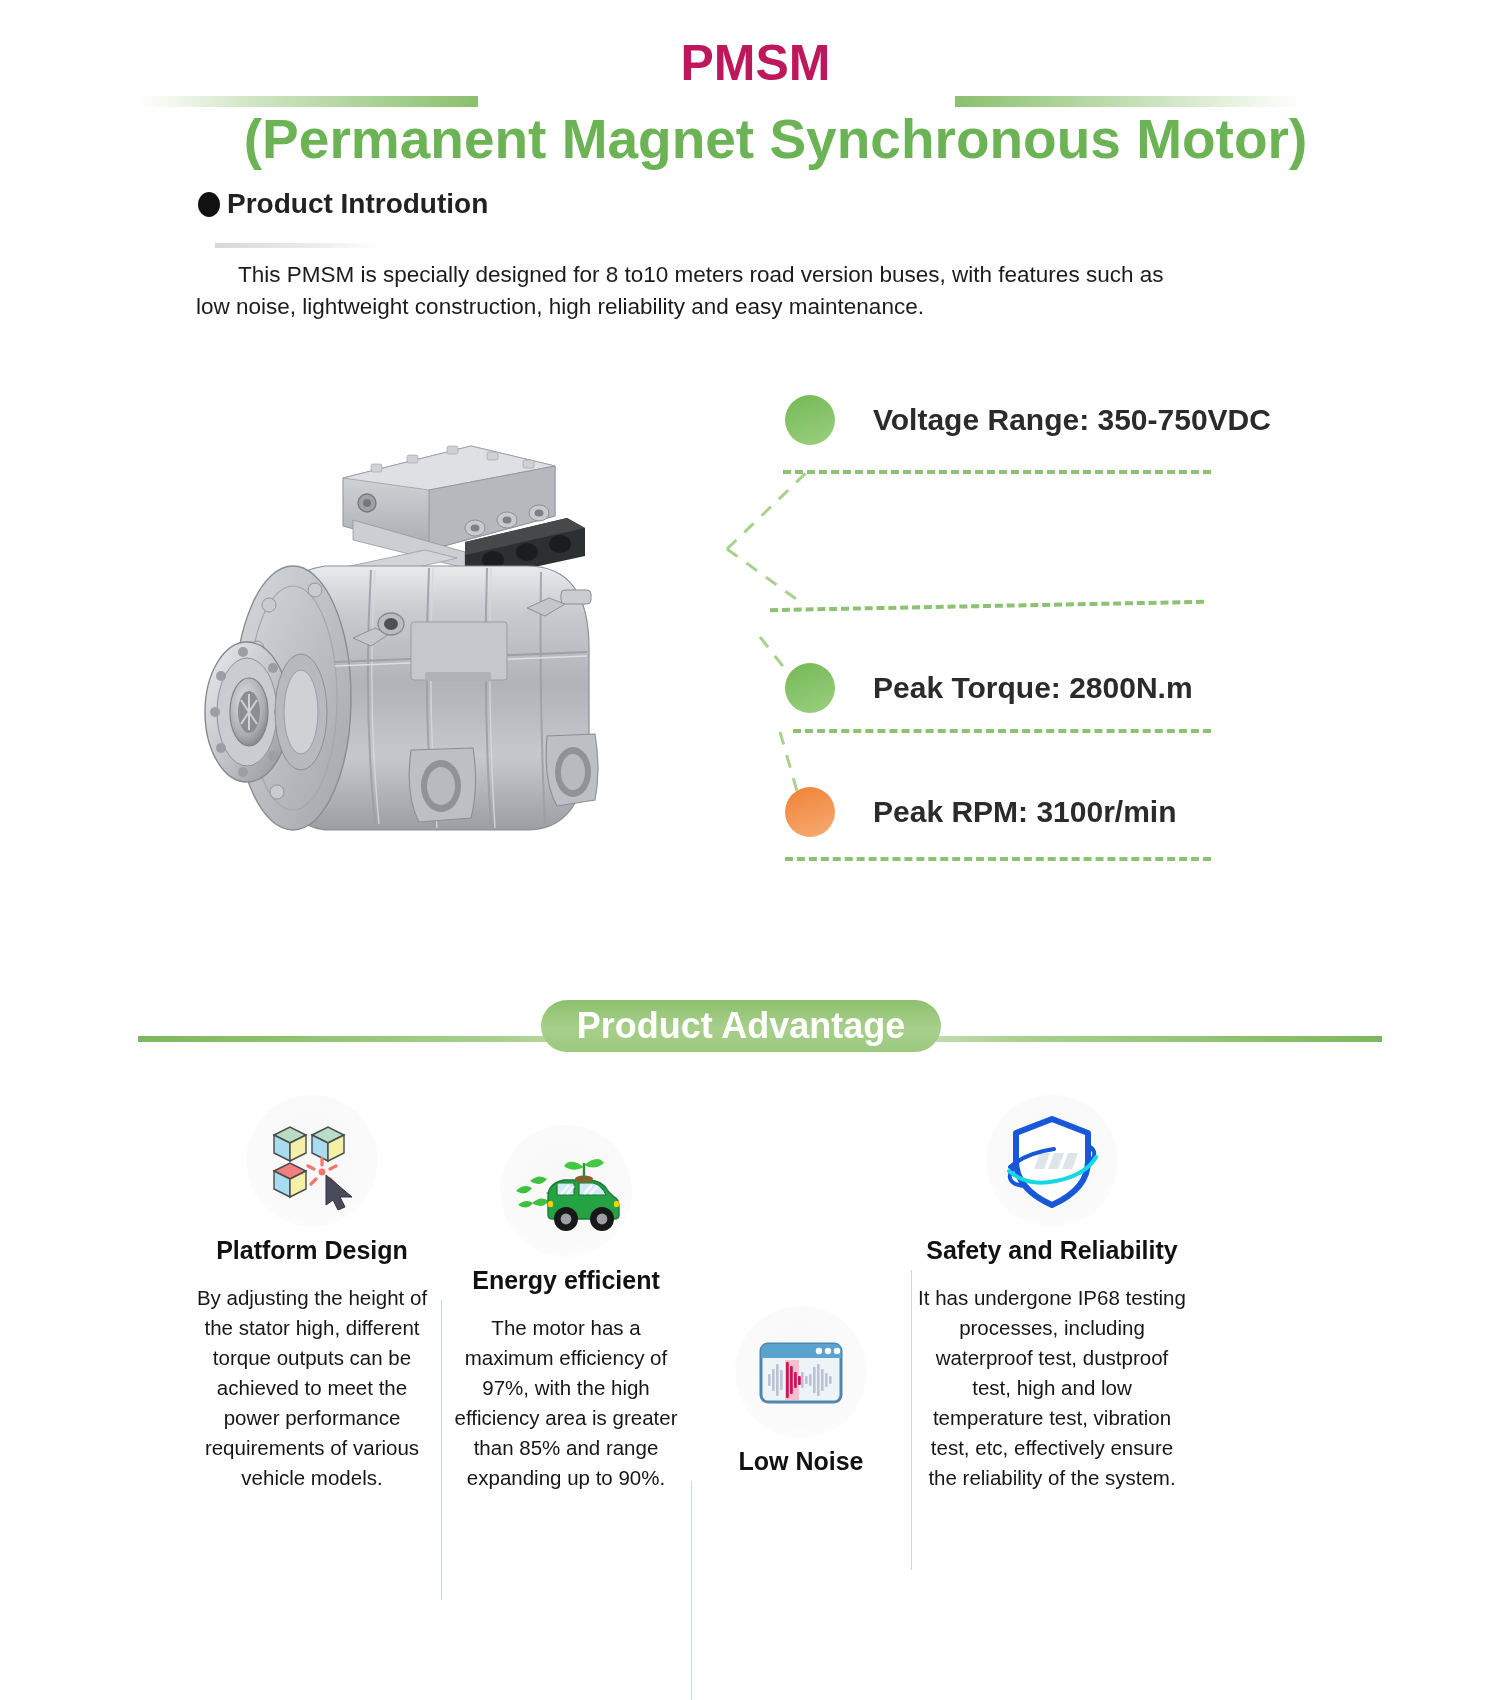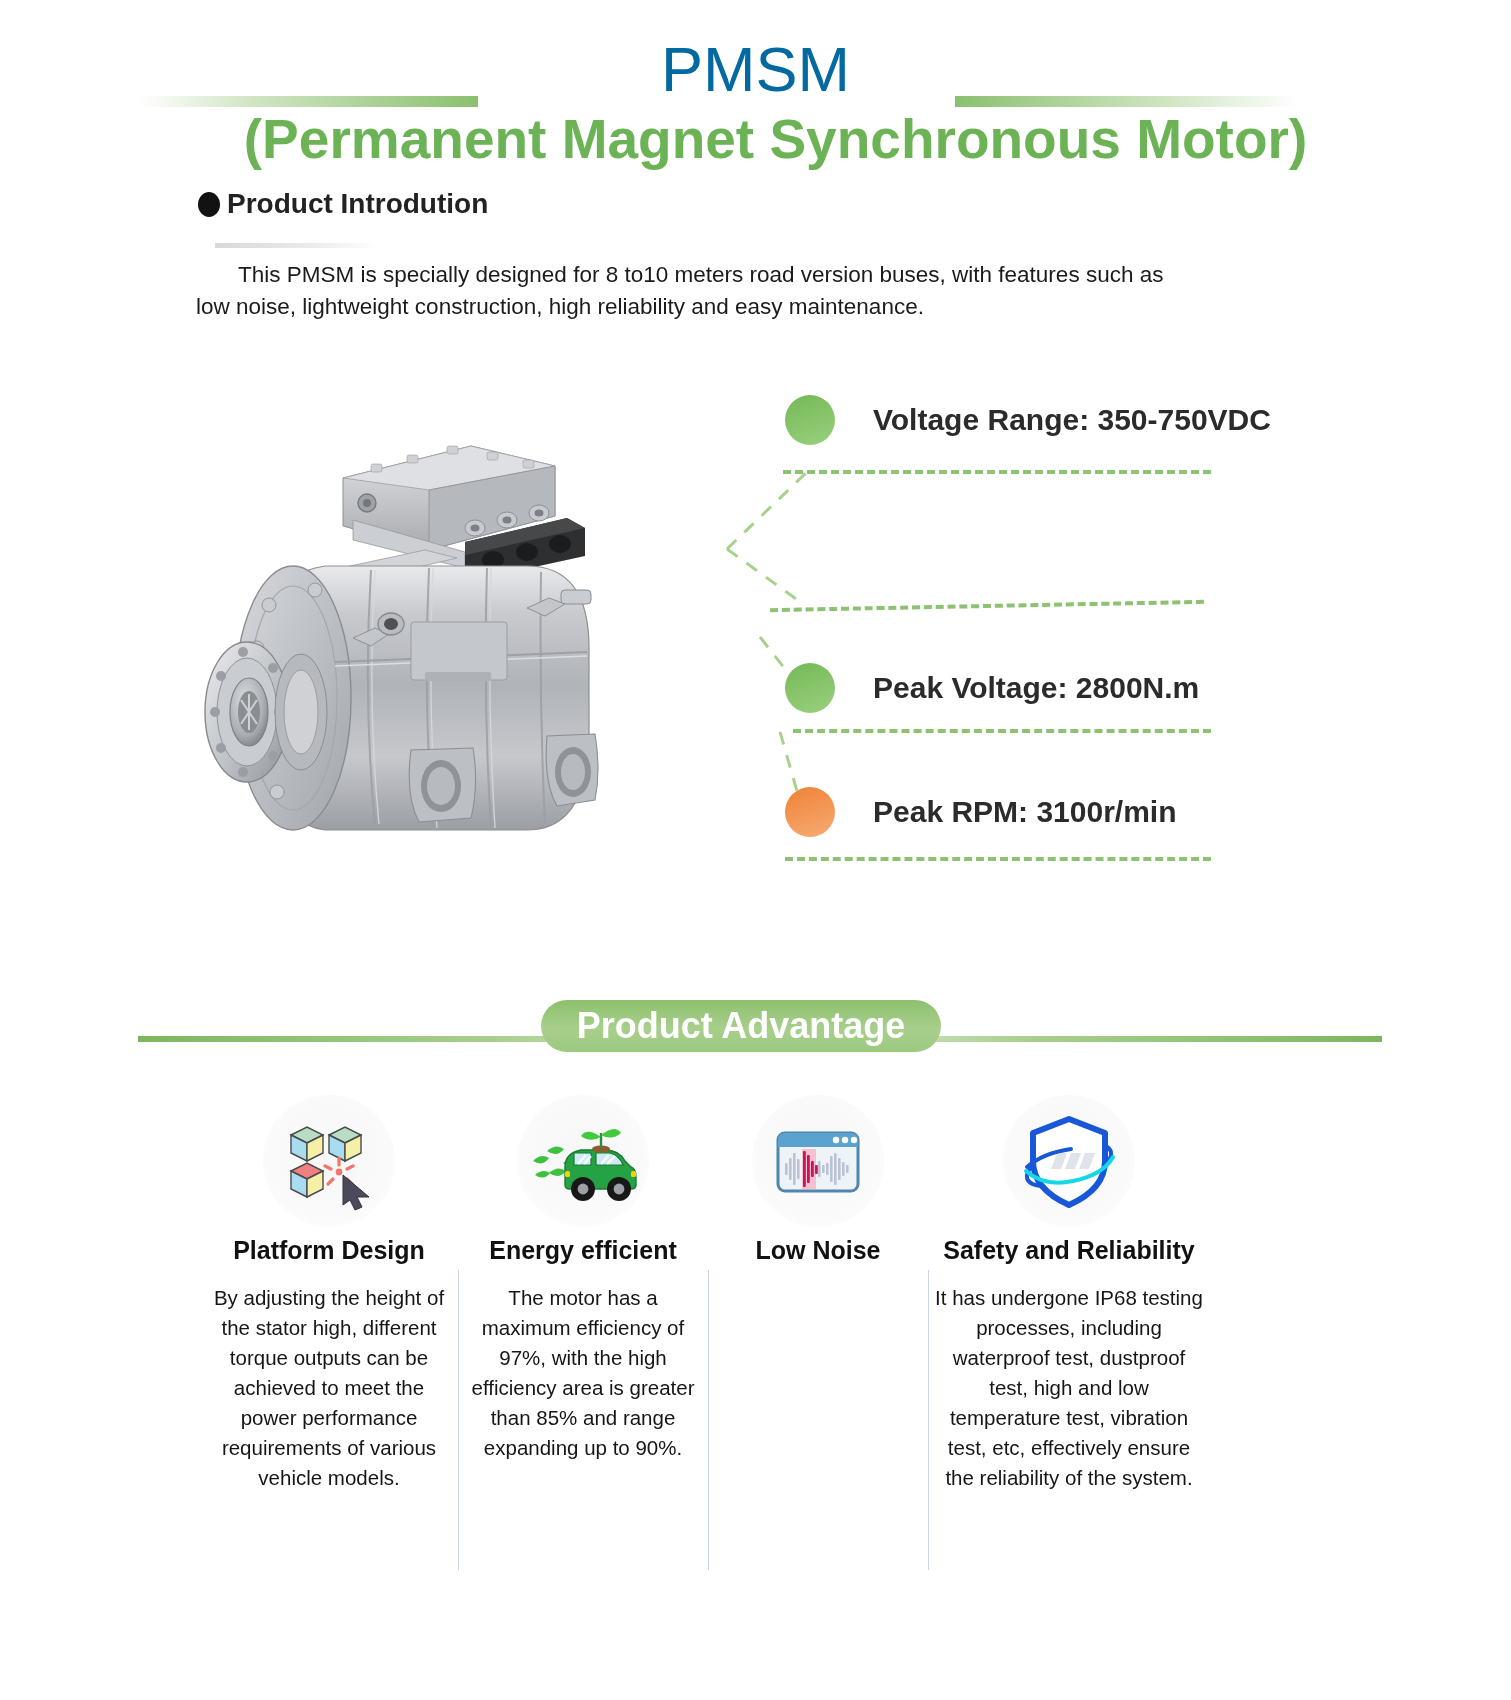--- a/index.html
+++ b/index.html
@@ -19,23 +19,23 @@
     width: 100%;
     height: 185px;
   }
 
   .title-main {
     position: absolute;
     top: 38px;
     left: 0;
     width: 100%;
     text-align: center;
-    font-size: 63px;
-    font-weight: normal;
-    color: #0369a1;
+    font-size: 50px;
+    font-weight: bold;
+    color: #be185d;
     letter-spacing: 0px;
     line-height: 1;
   }
 
   .title-sub {
     position: absolute;
     top: 112px;
     left: 0;
     width: 100%;
     text-align: center;
@@ -218,24 +218,24 @@
     font-size: 36px;
     font-weight: bold;
     color: #ffffff;
     line-height: 1;
   }
 
   
   .adv-grid {
     position: absolute;
     top: 1095px;
-    left: 200px;
+    left: 183px;
     width: 1010px;
     display: flex;
-    align-items: flex-start;
+    align-items: flex-end;
   }
 
   .adv-col {
     position: relative;
     display: flex;
     flex-direction: column;
     align-items: center;
     padding: 0 6px;
   }
 
@@ -473,21 +473,21 @@
   <div class="spec-row" style="top:0px; left:10px;">
     <span class="spec-dot green"></span>
     <span class="spec-text">Voltage Range: 350-750VDC</span>
   </div>
   <div class="dashline" style="top:78px; left:8px; width:428px;"></div>
 
   <div class="dashline" style="top:212px; left:-5px; width:434px; transform:rotate(-1.1deg);"></div>
 
   <div class="spec-row" style="top:268px; left:10px;">
     <span class="spec-dot green"></span>
-    <span class="spec-text">Peak Voltage: 2800N.m</span>
+    <span class="spec-text">Peak Torque: 2800N.m</span>
   </div>
   <div class="dashline" style="top:337px; left:18px; width:418px;"></div>
 
   <div class="spec-row" style="top:392px; left:10px;">
     <span class="spec-dot orange"></span>
     <span class="spec-text">Peak RPM: 3100r/min</span>
   </div>
   <div class="dashline" style="top:465px; left:10px; width:426px;"></div>
 </div>
 

